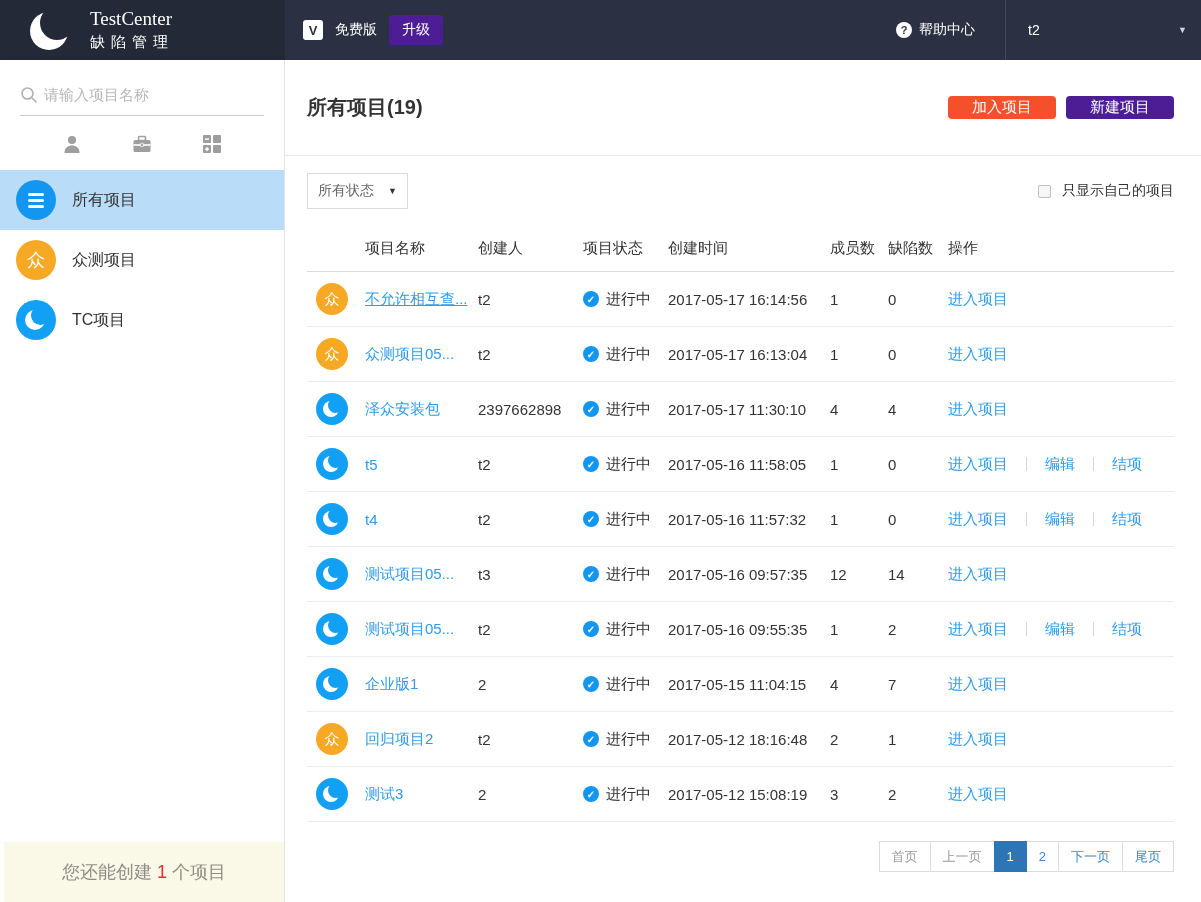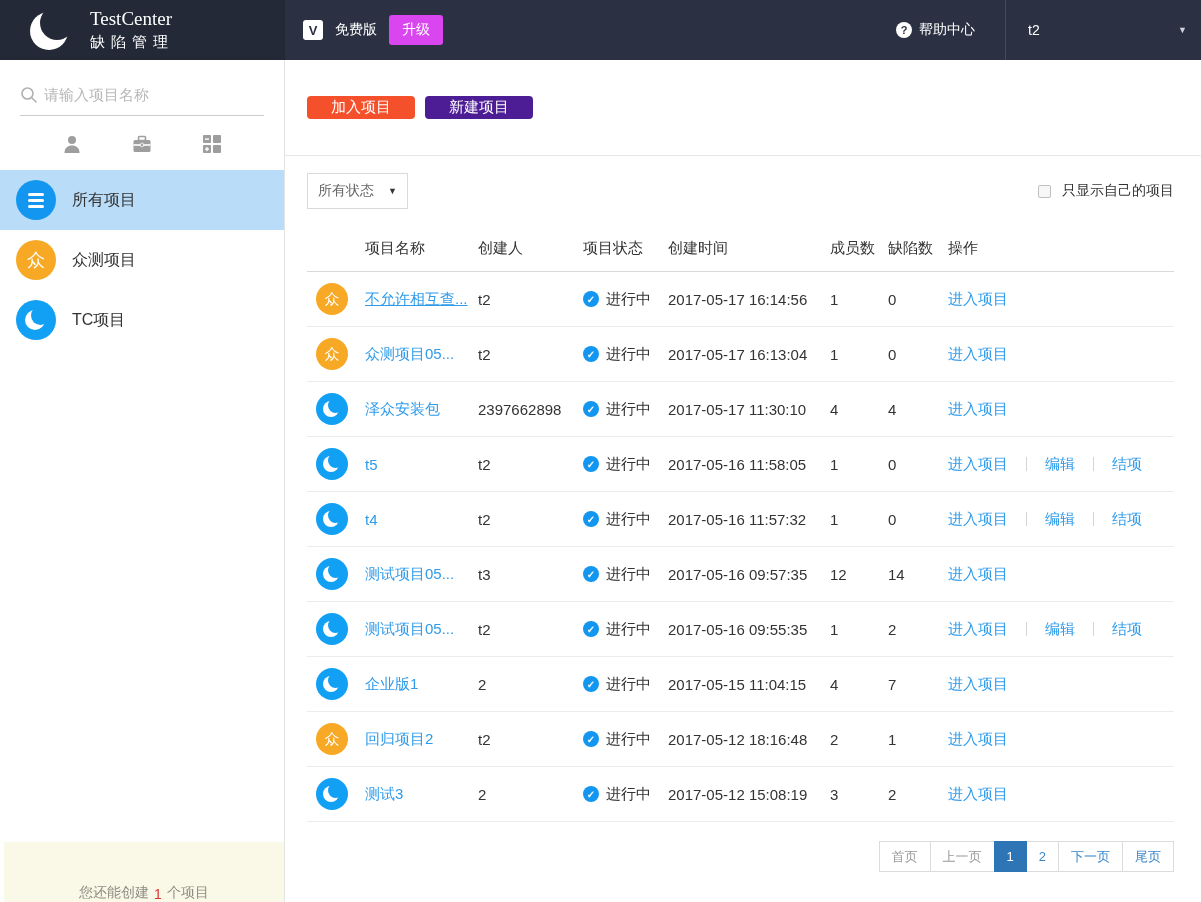--- a/index.html
+++ b/index.html
@@ -12,21 +12,21 @@
   .logo-block { width:285px; height:60px; background:#232936; display:flex; align-items:center; padding-left:28px; }
   .logo-mark { position:relative; width:44px; height:44px; margin-right:18px; }
   .logo-mark .cres { position:absolute; left:2px; top:4px; width:38px; height:38px; border-radius:50%; background:#fff; }
   .logo-mark .cres-cut { position:absolute; left:12px; top:-2px; width:34px; height:34px; border-radius:50%; background:#232936; }
   .brand-title { color:#fff; font-family:"Liberation Serif", serif; font-size:19px; line-height:24px; }
   .brand-sub { color:#fff; font-size:15px; letter-spacing:6px; line-height:22px; }
   .topbar-main { flex:1; background:#2b3142; display:flex; align-items:center; }
   .tb-left { display:flex; align-items:center; gap:12px; padding-left:18px; flex:1; }
   .v-badge { width:20px; height:20px; border-radius:3px; background:#fff; color:#2b3142; font-weight:bold; font-size:13px; display:flex; align-items:center; justify-content:center; }
   .free-label { color:#fff; font-size:14px; }
-  .upgrade-btn { background:#d946ef; color:#fff; font-size:14px; border:none; border-radius:3px; padding:6px 13px; cursor:pointer; }
+  .upgrade-btn { background:#4c1d95; color:#fff; font-size:14px; border:none; border-radius:3px; padding:6px 13px; cursor:pointer; }
   .tb-help { display:flex; align-items:center; gap:7px; color:#fff; font-size:14px; margin-right:30px; cursor:pointer; }
   .help-ic { width:16px; height:16px; border-radius:50%; background:#fff; color:#2b3142; font-weight:bold; font-size:11px; display:flex; align-items:center; justify-content:center; }
   .tb-user { width:196px; height:60px; border-left:1px solid rgba(255,255,255,0.12); display:flex; align-items:center; justify-content:space-between; padding:0 14px 0 22px; color:#fff; font-size:14px; cursor:pointer; }
   .caret-down { font-size:9px; color:#cfd3dc; }
 
   
   .sidebar { position:absolute; top:60px; left:0; width:285px; bottom:0; background:#fff; border-right:1px solid #e3e3e3; box-shadow:2px 0 6px rgba(0,0,0,0.05); }
   .search-wrap { margin:20px 20px 0 20px; height:36px; display:flex; align-items:center; gap:6px; border-bottom:1px solid #ccc; padding-bottom:6px; }
   .search-wrap svg { flex:none; }
   .search-wrap input { border:none; outline:none; flex:1; font-size:15px; color:#333; font-family:"Liberation Sans", sans-serif; }
@@ -40,21 +40,21 @@
   .m-orange { background:#f7a925; }
   .m-tcblue { background:#12a0f5; }
   .hamb { display:flex; flex-direction:column; gap:3px; }
   .hamb i { display:block; width:16px; height:3px; background:#fff; border-radius:2px; }
   .m-glyph { color:#fff; font-size:18px; }
   .cres-sm { position:relative; width:22px; height:22px; }
   .cres-sm .c1 { position:absolute; left:0; top:1px; width:20px; height:20px; border-radius:50%; background:#fff; }
   .cres-sm .c2 { position:absolute; left:6px; top:-3px; width:19px; height:19px; border-radius:50%; }
   .m-tcblue .c2 { background:#12a0f5; }
   .menu-label { font-size:16px; color:#333; }
-  .quota { position:absolute; bottom:0; left:4px; right:0; height:60px; background:#faf8e6; display:flex; align-items:flex-end; justify-content:center; font-size:14px; color:#8d8d85; gap:5px; }
+  .quota { position:absolute; bottom:0; left:4px; right:0; height:60px; background:#faf8e6; display:flex; align-items:center; justify-content:center; font-size:18px; color:#8d8d85; gap:5px; }
   .quota .red { color:#e03131; }
 
   
   .main { position:absolute; top:60px; left:285px; right:0; bottom:0; background:#fff; overflow:hidden; }
   .title-row { height:95px; display:flex; align-items:center; padding:0 27px 0 22px; }
   .page-title { font-size:20px; color:#333; flex:1; }
   .btn { height:23px; width:108px; border:none; border-radius:4px; color:#fff; font-size:15px; cursor:pointer; font-family:"Liberation Sans", sans-serif; }
   .btn-join { background:#f4502c; margin-right:10px; }
   .btn-create { background:#4c1d95; }
   .main-divider { border-top:1px solid #e6e6e6; }
@@ -183,20 +183,21 @@
     </nav>
     <div class="quota">
       <span>您还能创建</span>
       <span class="red">1</span>
       <span>个项目</span>
     </div>
   </aside>
 
   <main class="main">
     <div class="title-row">
+      <h1 class="page-title">所有项目(19)</h1>
       <button class="btn btn-join">加入项目</button>
       <button class="btn btn-create">新建项目</button>
     </div>
     <div class="main-divider"></div>
     <div class="filter-row">
       <div class="select-box">
         <span>所有状态</span>
         <span class="caret">▼</span>
       </div>
       <div class="filter-spacer"></div>

